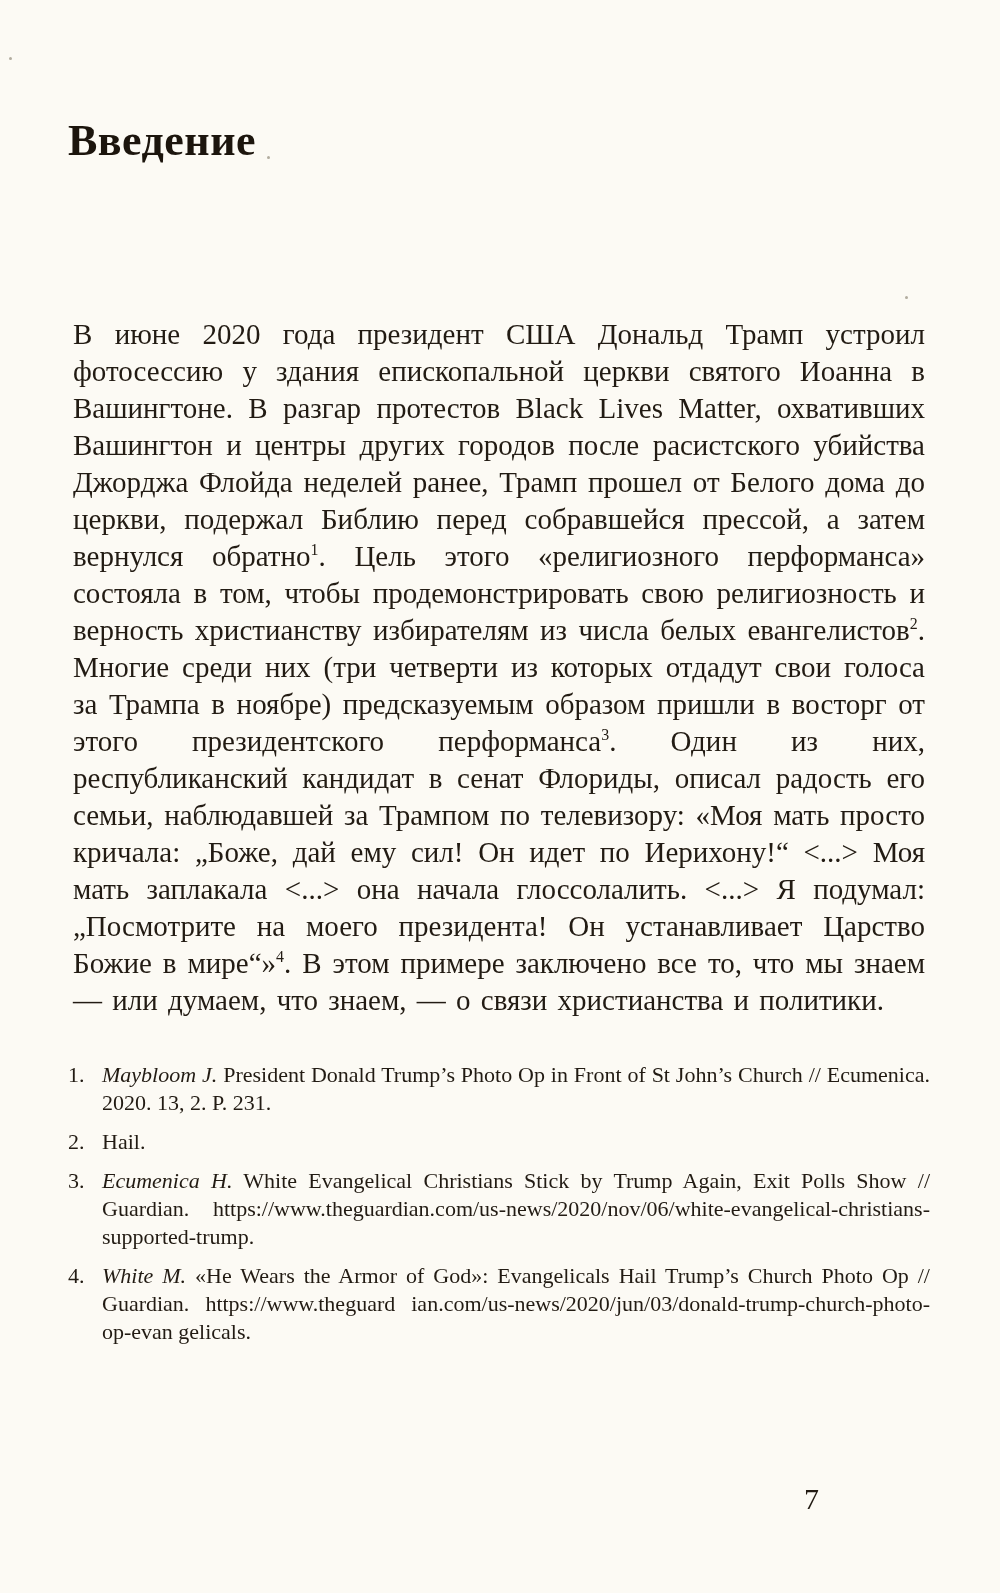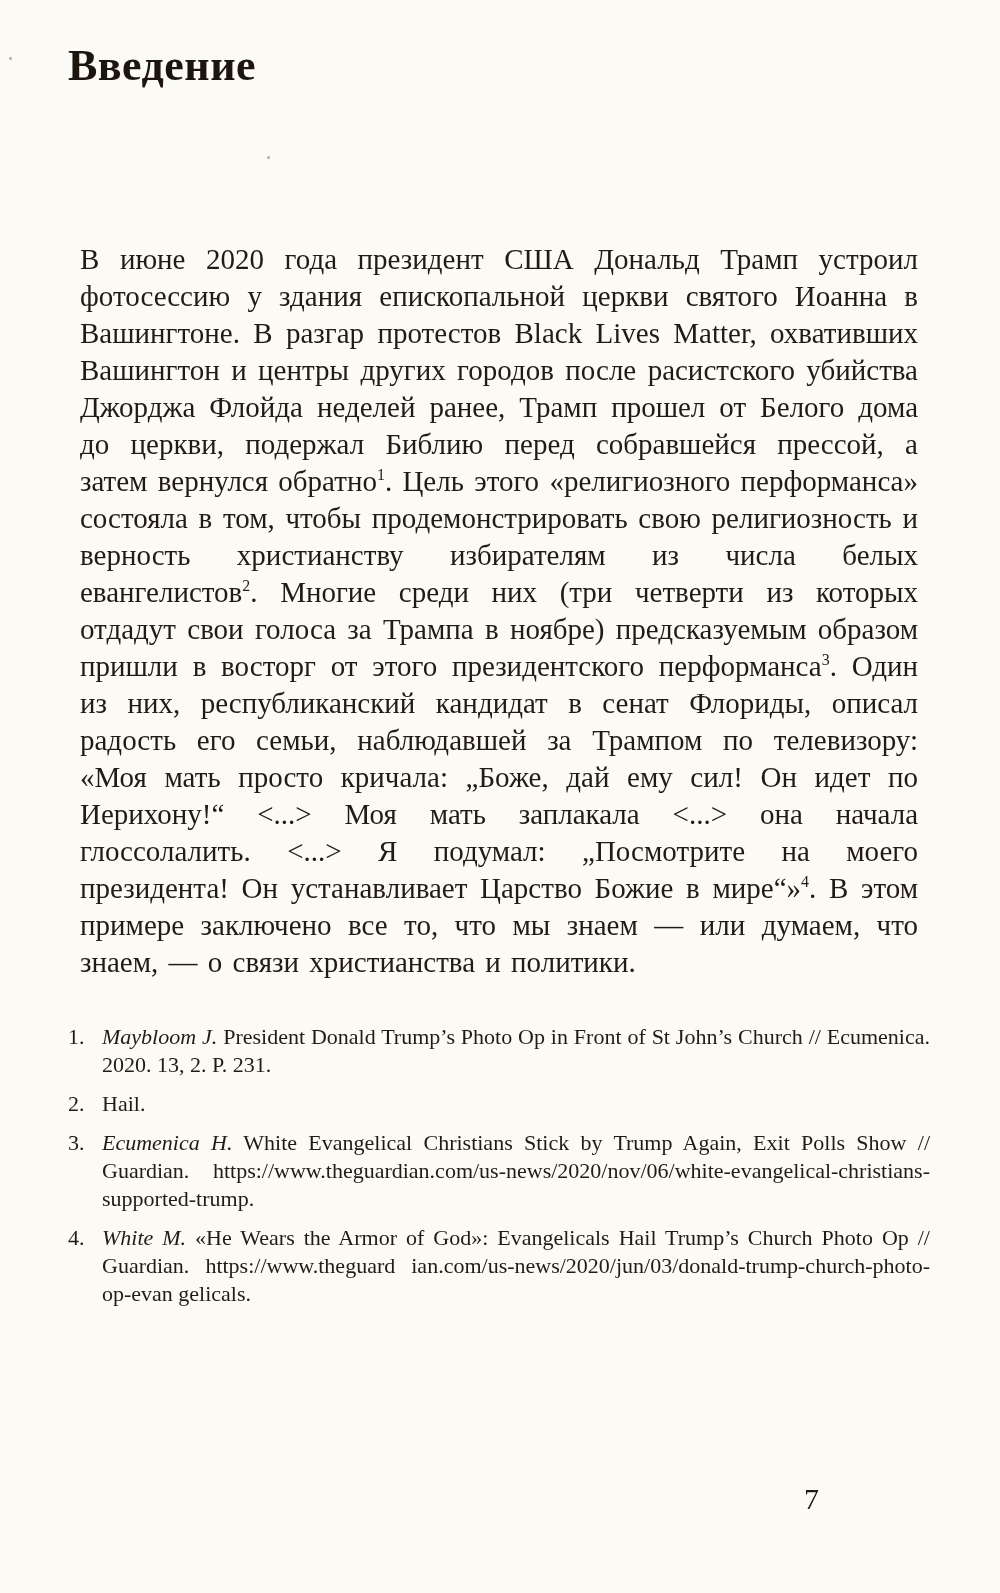--- a/index.html
+++ b/index.html
@@ -9,37 +9,37 @@
     height: 1593px;
     background: #fcfaf4;
     font-family: "Liberation Serif", "DejaVu Serif", serif;
     color: #221b13;
     position: relative;
     overflow: hidden;
   }
   .page {
     position: absolute;
     inset: 0;
-    padding: 40px 70px 0 68px;
+    padding: 115px 70px 0 68px;
   }
   .title {
     font-size: 44px;
     font-weight: 700;
     margin: 0;
     letter-spacing: 0.5px;
     color: #1c150d;
   }
   .body-text {
     margin-top: 150px;
   }
   .para {
     font-size: 29px;
     line-height: 37px;
     text-align: justify;
-    margin: 12px;
+    margin: 5px;
     word-spacing: 3px;
     hyphens: auto;
     -webkit-hyphens: auto;
   }
   .para.indent { text-indent: 40px; }
   sup {
     font-size: 0.55em;
     line-height: 0;
     vertical-align: super;
   }

